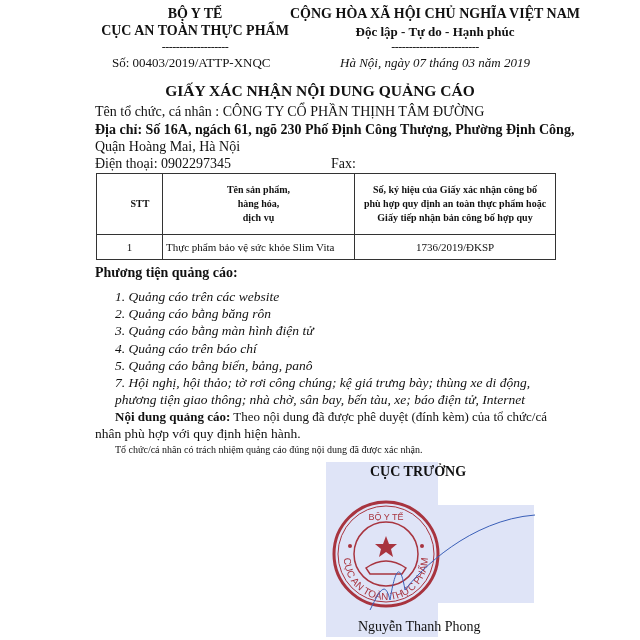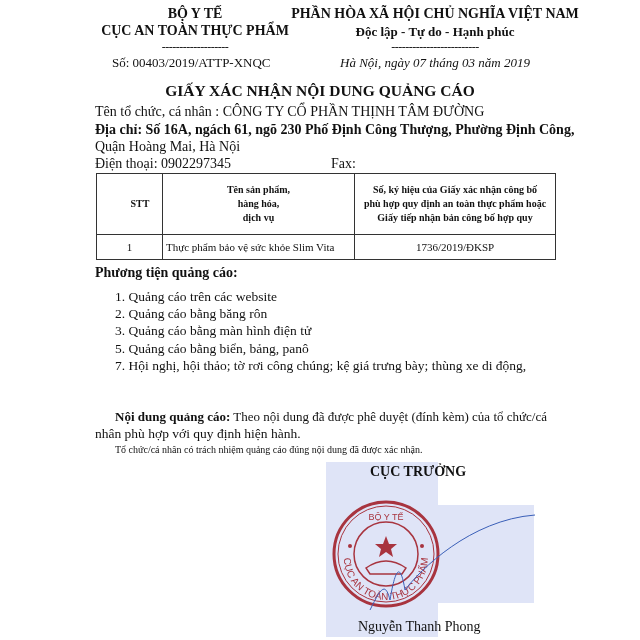--- a/index.html
+++ b/index.html
@@ -20,21 +20,21 @@
   .stampbox2{left:438px;top:505px;width:96px;height:98px;background:#dfe4f7;}
 </style>
 </head>
 <body>
 
 <div class="abs hdr-l b t14" style="top:6px;">BỘ Y TẾ</div>
 <div class="abs hdr-l b t14" style="top:23px;">CỤC AN TOÀN THỰC PHẨM</div>
 <div class="abs hdr-l dash" style="top:42px;">-------------------</div>
 <div class="abs t13" style="top:55px;left:112px;">Số:  00403/2019/ATTP-XNQC</div>
 
-<div class="abs hdr-r b t14" style="top:6px;">PHẦN HÒA XÃ HỘI CHỦ NGHĨA VIỆT NAM</div>
+<div class="abs hdr-r b t14" style="top:6px;">CỘNG HÒA XÃ HỘI CHỦ NGHĨA VIỆT NAM</div>
 <div class="abs hdr-r b t13" style="top:24px;">Độc lập - Tự do - Hạnh phúc</div>
 <div class="abs hdr-r dash" style="top:42px;">-------------------------</div>
 <div class="abs hdr-r t13" style="top:55px;font-style:italic;">Hà Nội, ngày 07 tháng 03 năm 2019</div>
 
 <div class="abs b c" style="top:82px;left:80px;width:480px;font-size:15.5px;">GIẤY XÁC NHẬN NỘI DUNG QUẢNG CÁO</div>
 
 <div class="abs t14" style="top:104px;left:95px;">Tên tổ chức, cá nhân : CÔNG TY CỔ PHẦN THỊNH TÂM ĐƯỜNG</div>
 <div class="abs t14" style="top:122px;left:95px;font-weight:bold;">Địa chỉ: Số 16A, ngách 61, ngõ 230 Phố Định Công Thượng, Phường Định Công,</div>
 <div class="abs t14" style="top:139px;left:95px;">Quận Hoàng Mai, Hà Nội</div>
 <div class="abs t14" style="top:156px;left:95px;">Điện thoại: 0902297345</div>
@@ -57,26 +57,28 @@
   </tr>
   <tr>
     <td class="c" style="height:20px;">1</td>
     <td>Thực phẩm bảo vệ sức khỏe Slim Vita</td>
     <td class="c">1736/2019/ĐKSP</td>
   </tr>
 </tbody>
   </table>
 
 <div class="abs b t14" style="top:265px;left:95px;">Phương tiện quảng cáo:</div>
-<div class="abs list" style="top:288px;">
+<div class="abs list" style="top:288px;font-style:italic;">
   <div>1. Quảng cáo trên các website</div>
   <div>2. Quảng cáo bằng băng rôn</div>
   <div>3. Quảng cáo bằng màn hình điện tử</div>
+  <div>4. Quảng cáo trên báo chí</div>
   <div>5. Quảng cáo bằng biển, bảng, panô</div>
   <div>7. Hội nghị, hội thảo; tờ rơi công chúng; kệ giá trưng bày; thùng xe di động,</div>
+  <div>phương tiện giao thông; nhà chờ, sân bay, bến tàu, xe; báo điện tử, Internet</div>
 </div>
 
 <div class="abs" style="top:409px;left:115px;font-size:13px;white-space:nowrap;">
   <span class="b">Nội dung quảng cáo:</span><span> Theo nội dung đã được phê duyệt (đính kèm) của tổ chức/cá</span>
 </div>
 <div class="abs" style="top:426px;left:95px;font-size:13.5px;">nhân phù hợp với quy định hiện hành.</div>
 <div class="abs" style="top:444px;left:115px;font-size:10px;">Tổ chức/cá nhân có trách nhiệm quảng cáo đúng nội dung đã được xác nhận.</div>
 
 <div class="abs stampbox"></div>
 <div class="abs stampbox2"></div>

